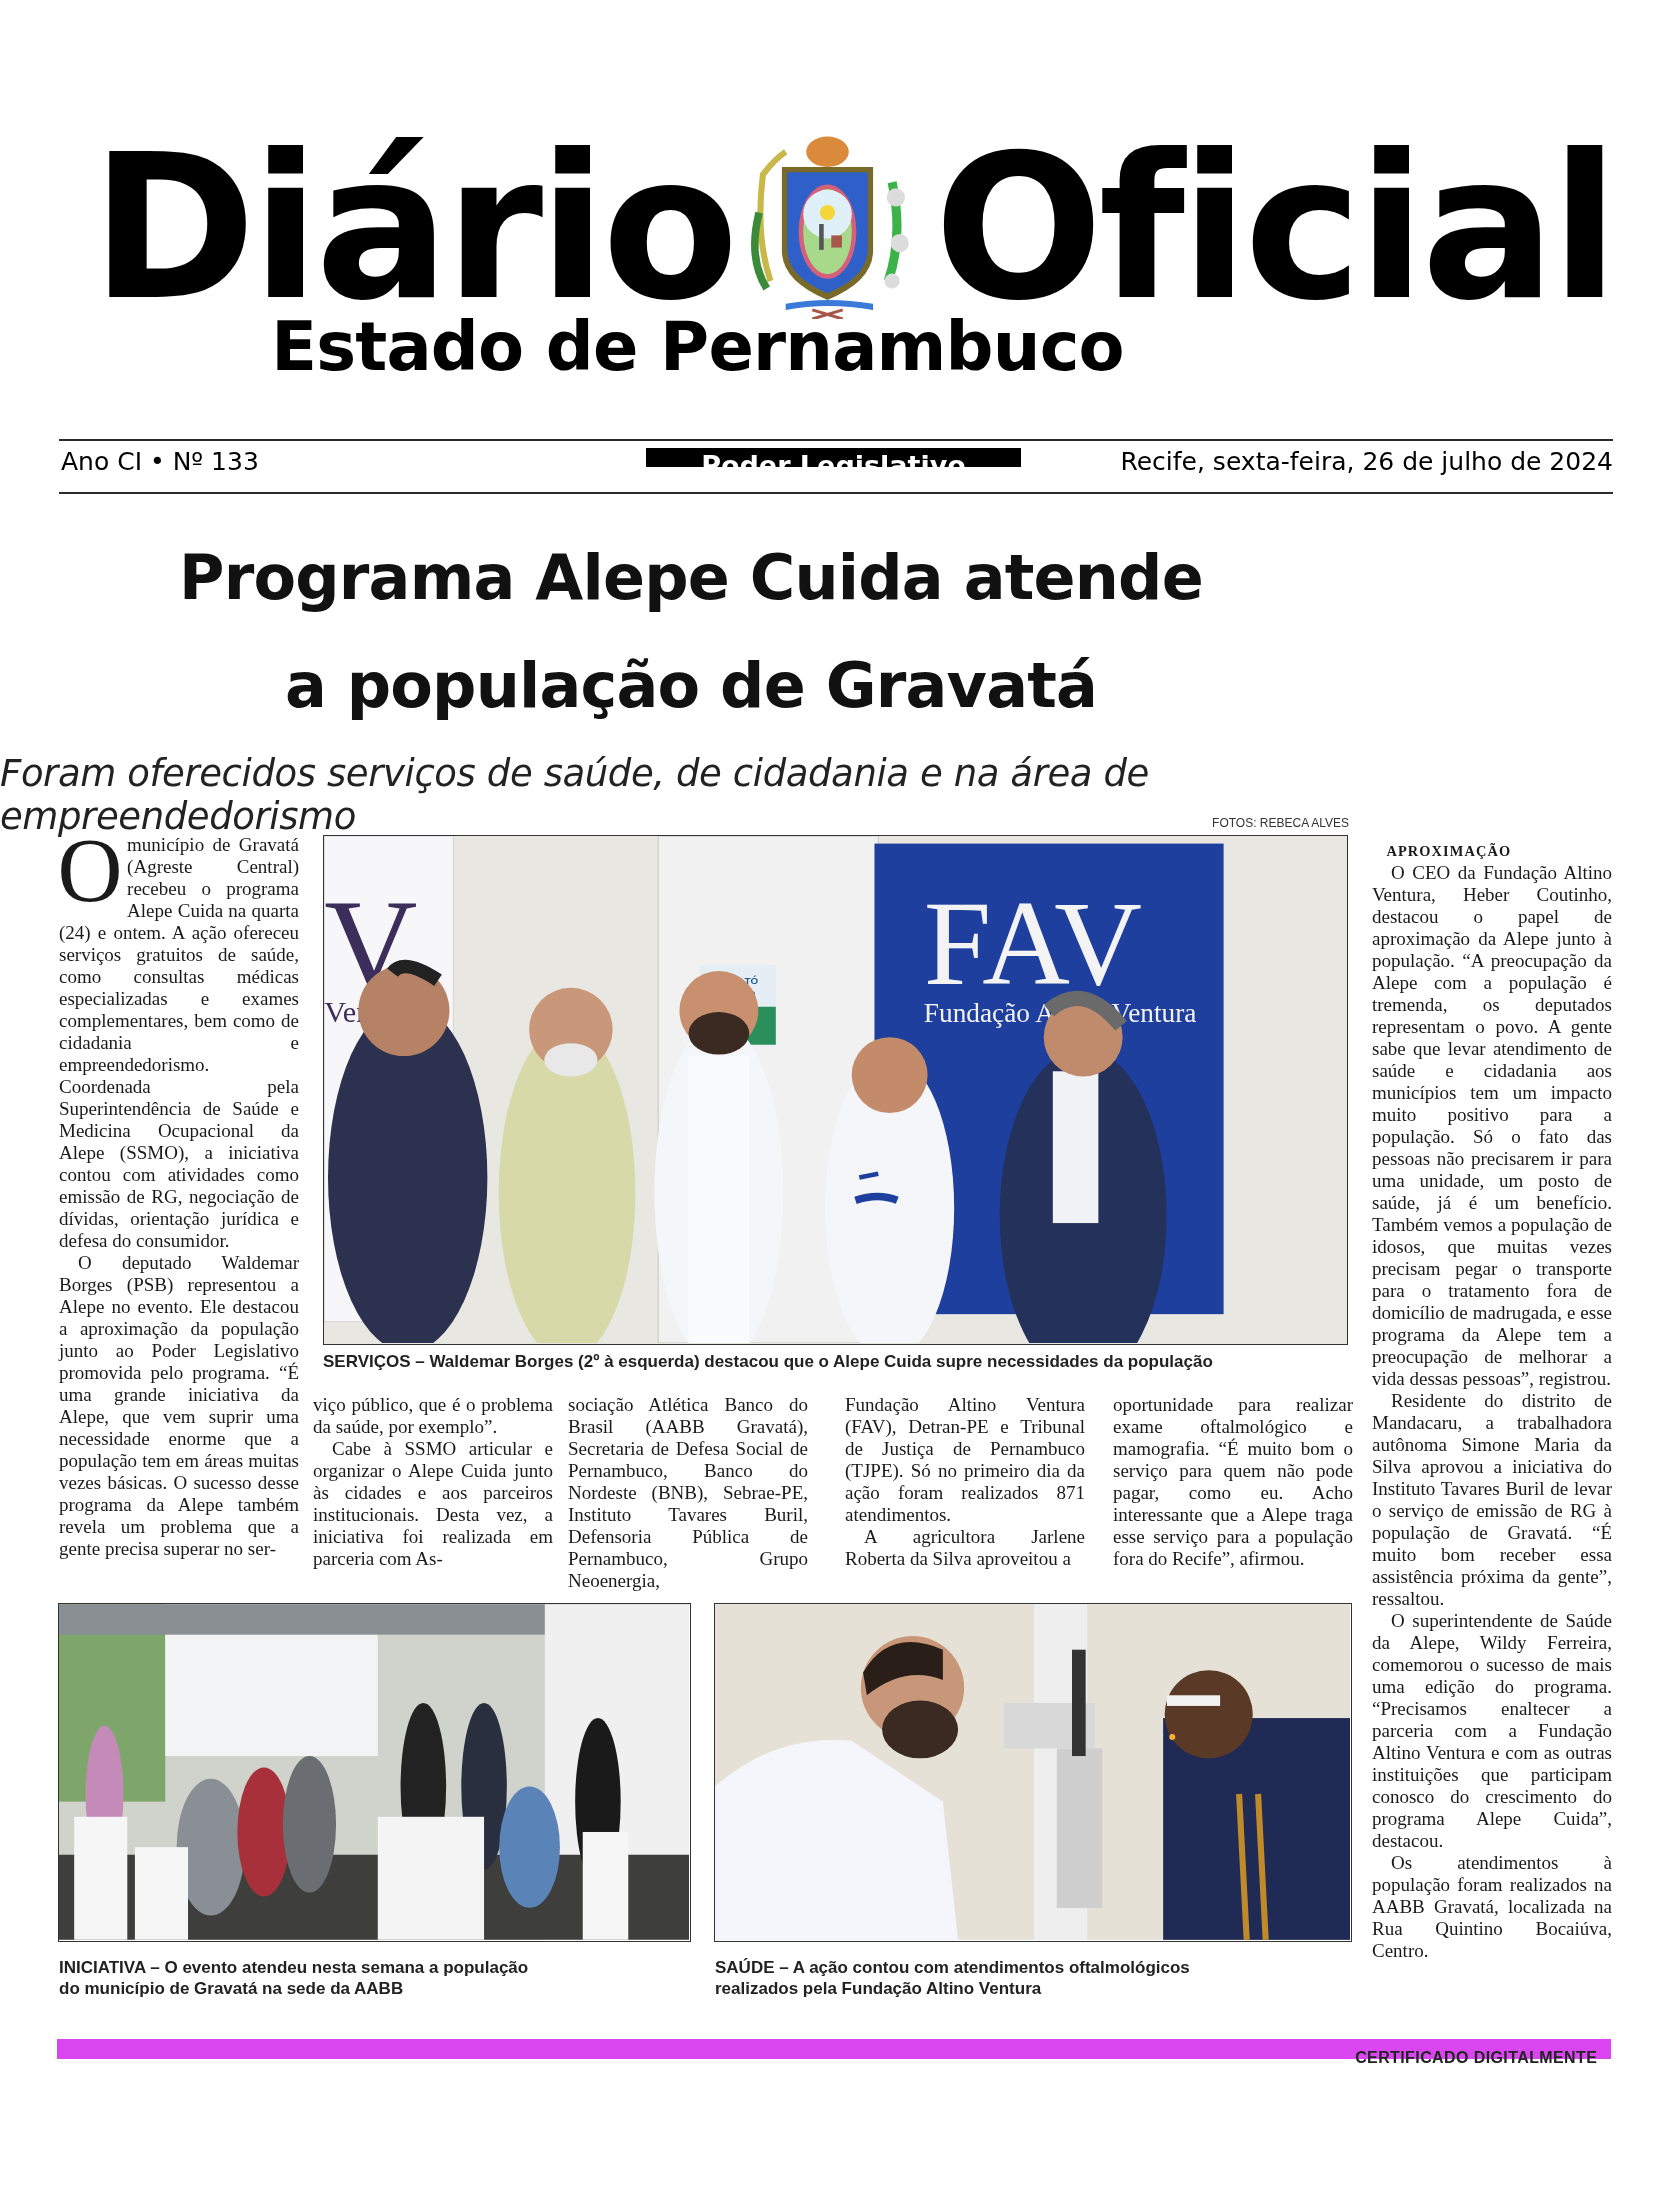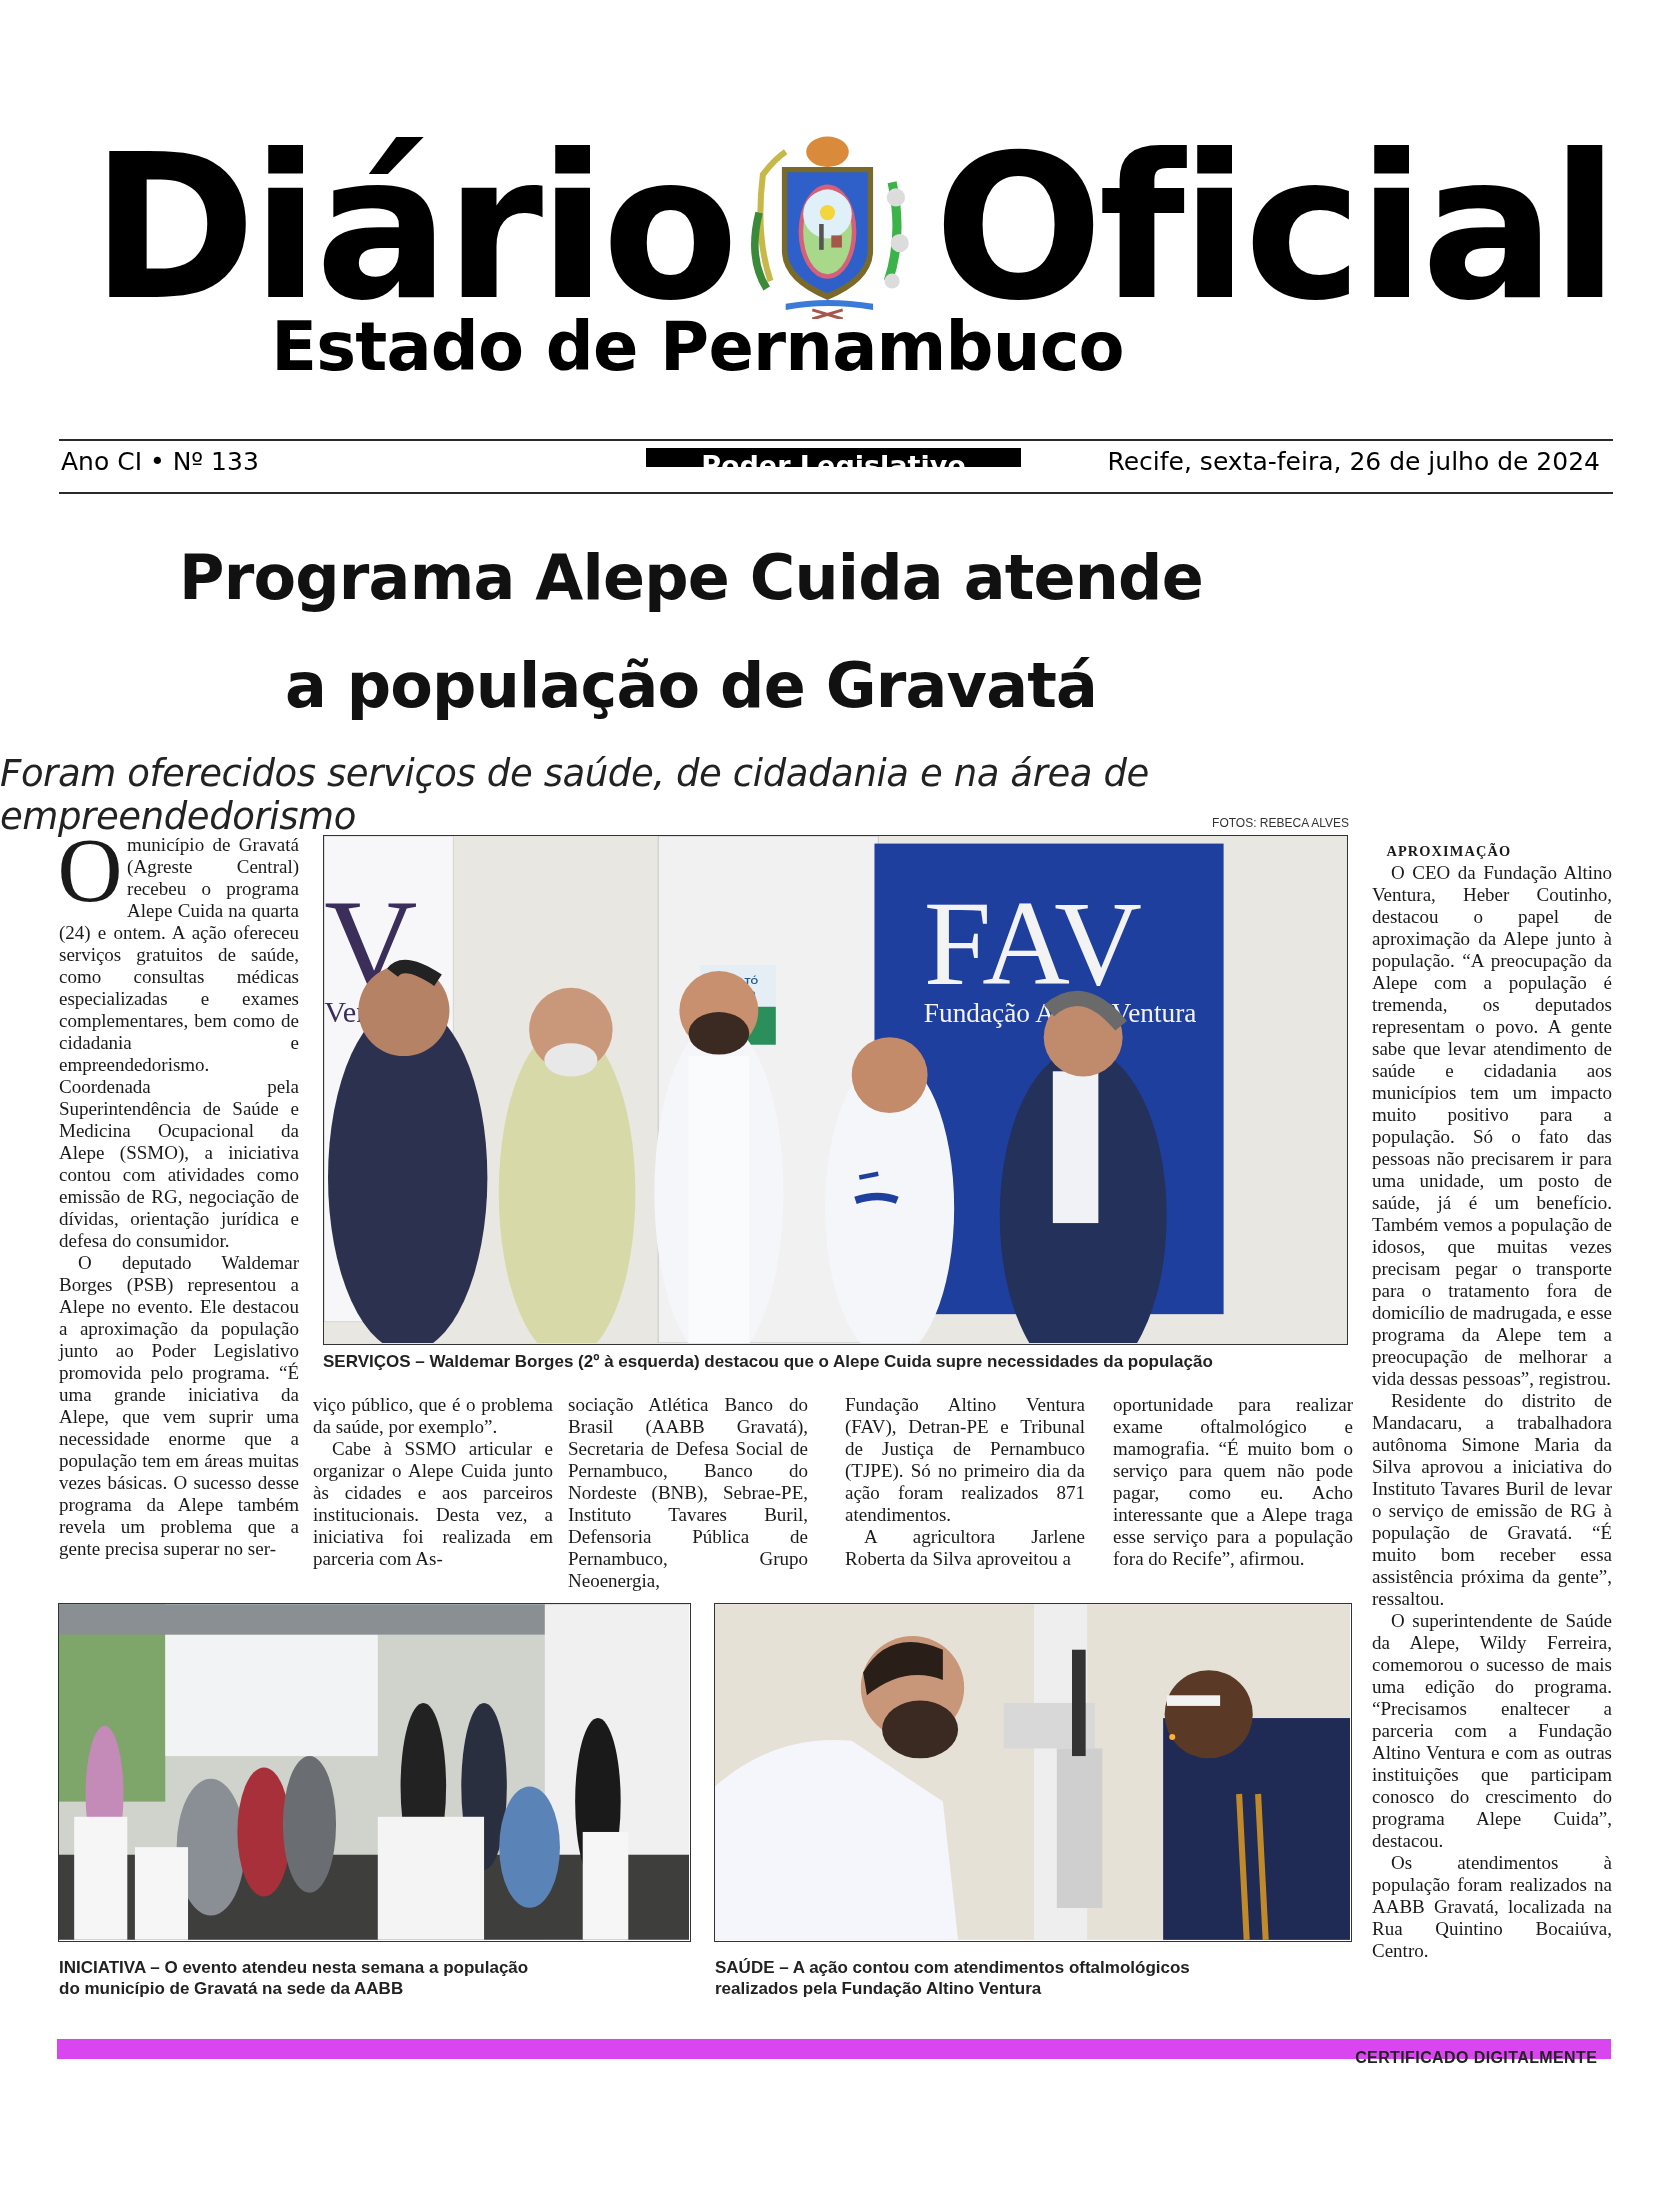--- a/index.html
+++ b/index.html
@@ -11,21 +11,21 @@
   .mh-word { position:absolute; top:0; font-family:"DejaVu Sans", sans-serif; font-weight:bold; font-size:199px; line-height:228px; letter-spacing:-4.6px; color:#000; }
   .mh-left { left:0; }
   .mh-right { left:843px; }
   .crest { position:absolute; left:649px; top:15px; width:175px; height:190px; }
   .mh-sub { left:0; width:1395px; top:308px; text-align:center; font-family:"DejaVu Sans", sans-serif; font-weight:bold; font-size:67px; letter-spacing:-0.8px; color:#000; }
 
   
   .rule { left:59px; width:1554px; height:1.5px; background:#2a2a2a; }
   .info { top:447px; font-family:"DejaVu Sans", sans-serif; font-size:25px; color:#000; }
   .info-left { left:61px; }
-  .info-right { right:74px; }
+  .info-right { right:61px; }
   .section-badge { left:646px; top:448px; width:375px; height:19px; background:#000; color:#fff; font-family:"DejaVu Sans", sans-serif; font-weight:bold; font-size:27px; line-height:36px; text-align:center; }
 
   
   .headline { left:0; width:1382px; top:524px; text-align:center; font-family:"DejaVu Sans", sans-serif; font-weight:bold; font-size:62px; line-height:108px; color:#111; letter-spacing:-0.8px; }
   .subhead { left:0; width:1412px; top:752px; font-family:"DejaVu Sans", sans-serif; font-style:italic; font-size:37px; color:#222; letter-spacing:-0.4px; }
   .credits { right:325px; top:816px; font-family:"Liberation Sans", sans-serif; font-size:12px; color:#333; }
 
   
   .col { font-family:"Liberation Serif", serif; font-size:19px; line-height:22px; text-align:justify; hyphens:auto; color:#1a1a1a; }
   .col p { margin:0; text-indent:1em; }

